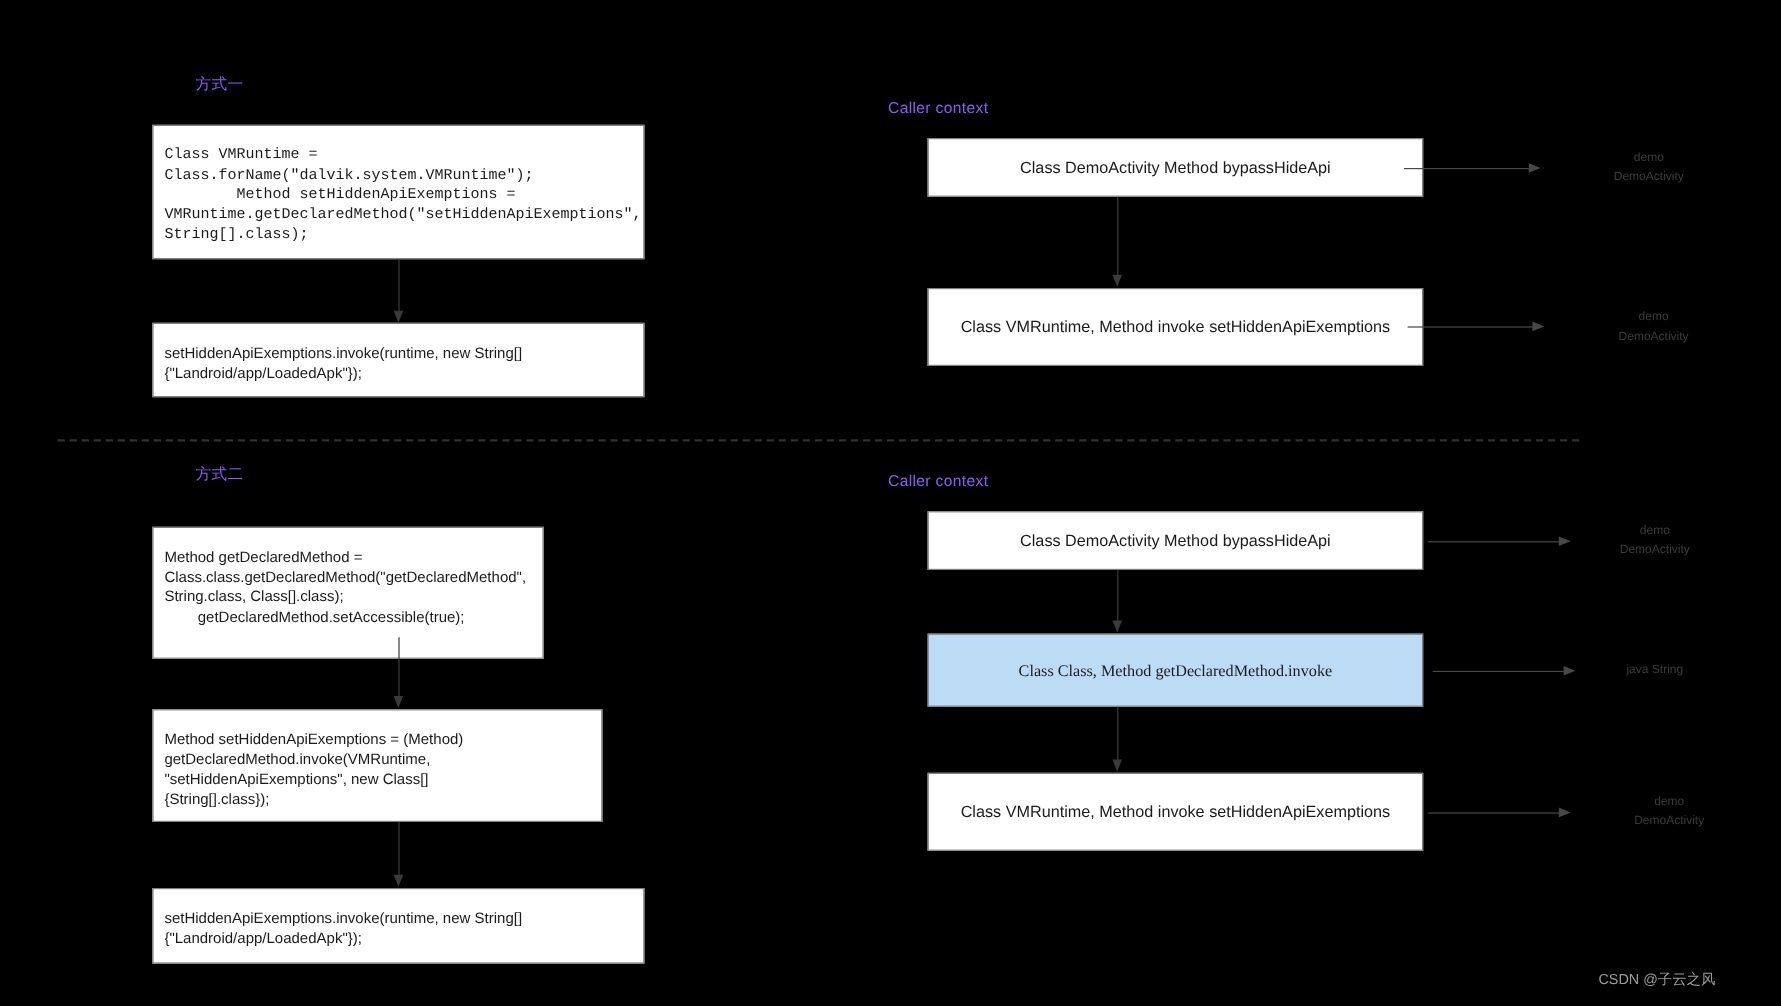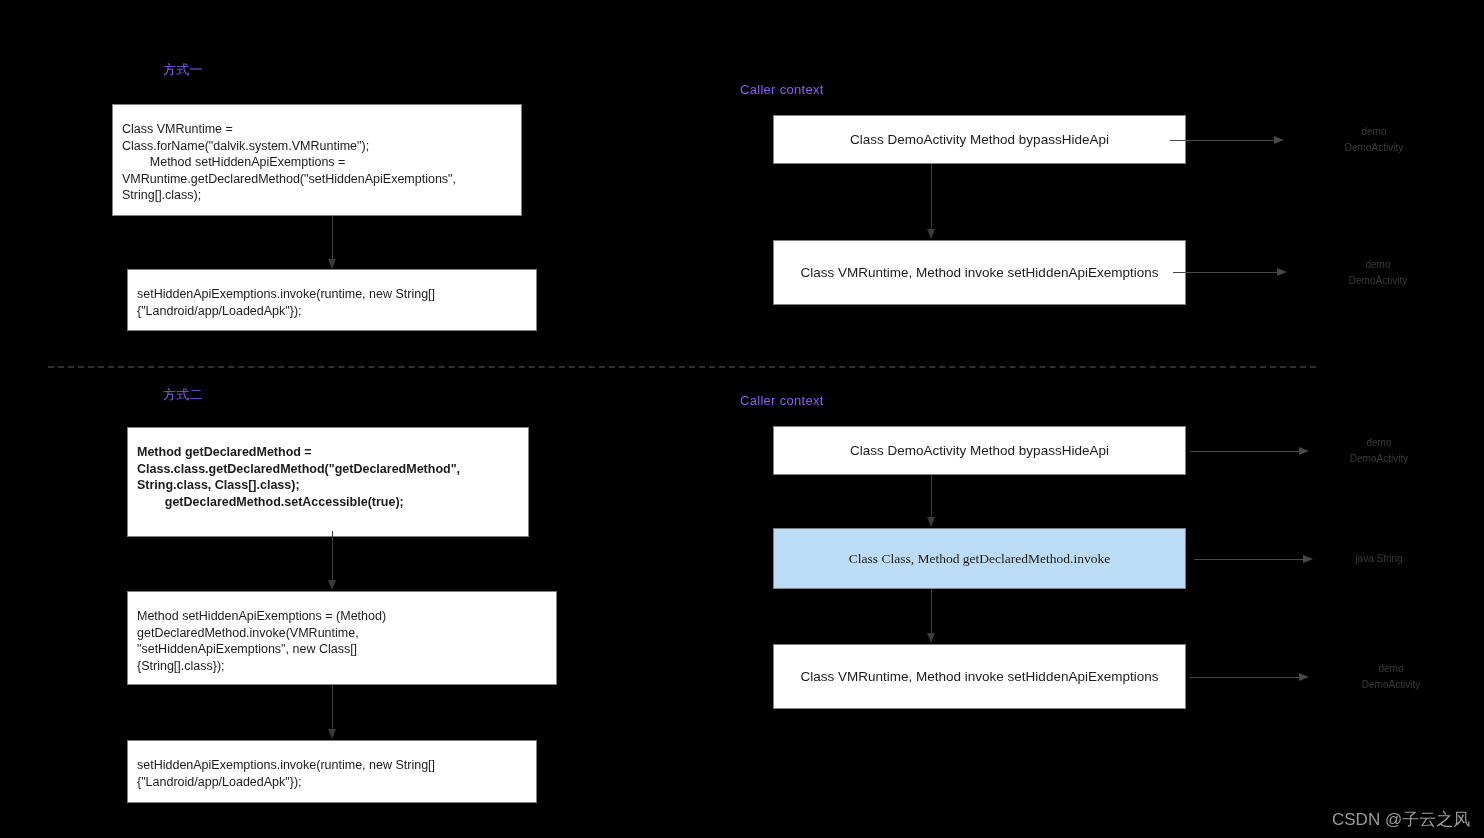--- a/index.html
+++ b/index.html
@@ -105,34 +105,34 @@
   .divider {
     position: absolute;
     height: 0;
     border-top: 2px dashed #303030;
   }
 
   
   .watermark {
     position: absolute;
     color: #9b9b9b;
-    font-size: 17px;
+    font-size: 12px;
     white-space: nowrap;
   }
 </style>
 </head>
 <body>
 
 <div id="canvas">
 
   <div class="caption" style="left:163px; top:61px;">方式一</div>
 
   <div class="caption" style="left:740px; top:82px;">Caller context</div>
 
-  <div class="box code" style="left:112px; top:104px; width:410px; height:112px;">Class VMRuntime =
+  <div class="box code" style="left:127px; top:104px; width:410px; height:112px;font-family:Liberation Mono, monospace;">Class VMRuntime =
 Class.forName("dalvik.system.VMRuntime");
         Method setHiddenApiExemptions =
 VMRuntime.getDeclaredMethod("setHiddenApiExemptions",
 String[].class);</div>
 
   <div class="box code" style="left:127px; top:269px; width:410px; height:62px;">setHiddenApiExemptions.invoke(runtime, new String[]
 {"Landroid/app/LoadedApk"});</div>
 
   <div class="v-arrow" style="left:332px; top:216px; height:44px;"></div>
 
@@ -149,26 +149,26 @@
   <div class="h-arrow" style="left:1173px; top:272px; width:105px;"></div>
   <div class="annot" style="left:1378px; top:257px;">demo
 DemoActivity</div>
 
   <div class="divider" style="left:48px; top:366px; width:1268px;"></div>
 
   <div class="caption" style="left:163px; top:386px;text-align:right;">方式二</div>
 
   <div class="caption" style="left:740px; top:393px;">Caller context</div>
 
-  <div class="box code" style="left:127px; top:427px; width:402px; height:110px;font-weight:bold;">Method getDeclaredMethod =
+  <div class="box code" style="left:127px; top:439px; width:326px; height:110px;">Method getDeclaredMethod =
 Class.class.getDeclaredMethod("getDeclaredMethod",
 String.class, Class[].class);
         getDeclaredMethod.setAccessible(true);</div>
 
-  <div class="box code" style="left:127px; top:591px; width:430px; height:94px;">Method setHiddenApiExemptions = (Method)
+  <div class="box code" style="left:127px; top:591px; width:375px; height:94px;">Method setHiddenApiExemptions = (Method)
 getDeclaredMethod.invoke(VMRuntime,
 "setHiddenApiExemptions", new Class[]
 {String[].class});</div>
 
   <div class="box code" style="left:127px; top:740px; width:410px; height:63px;">setHiddenApiExemptions.invoke(runtime, new String[]
 {"Landroid/app/LoadedApk"});</div>
 
   <div class="v-arrow" style="left:332px; top:531px; height:50px;"></div>
 
   <div class="v-arrow" style="left:332px; top:685px; height:45px;"></div>

